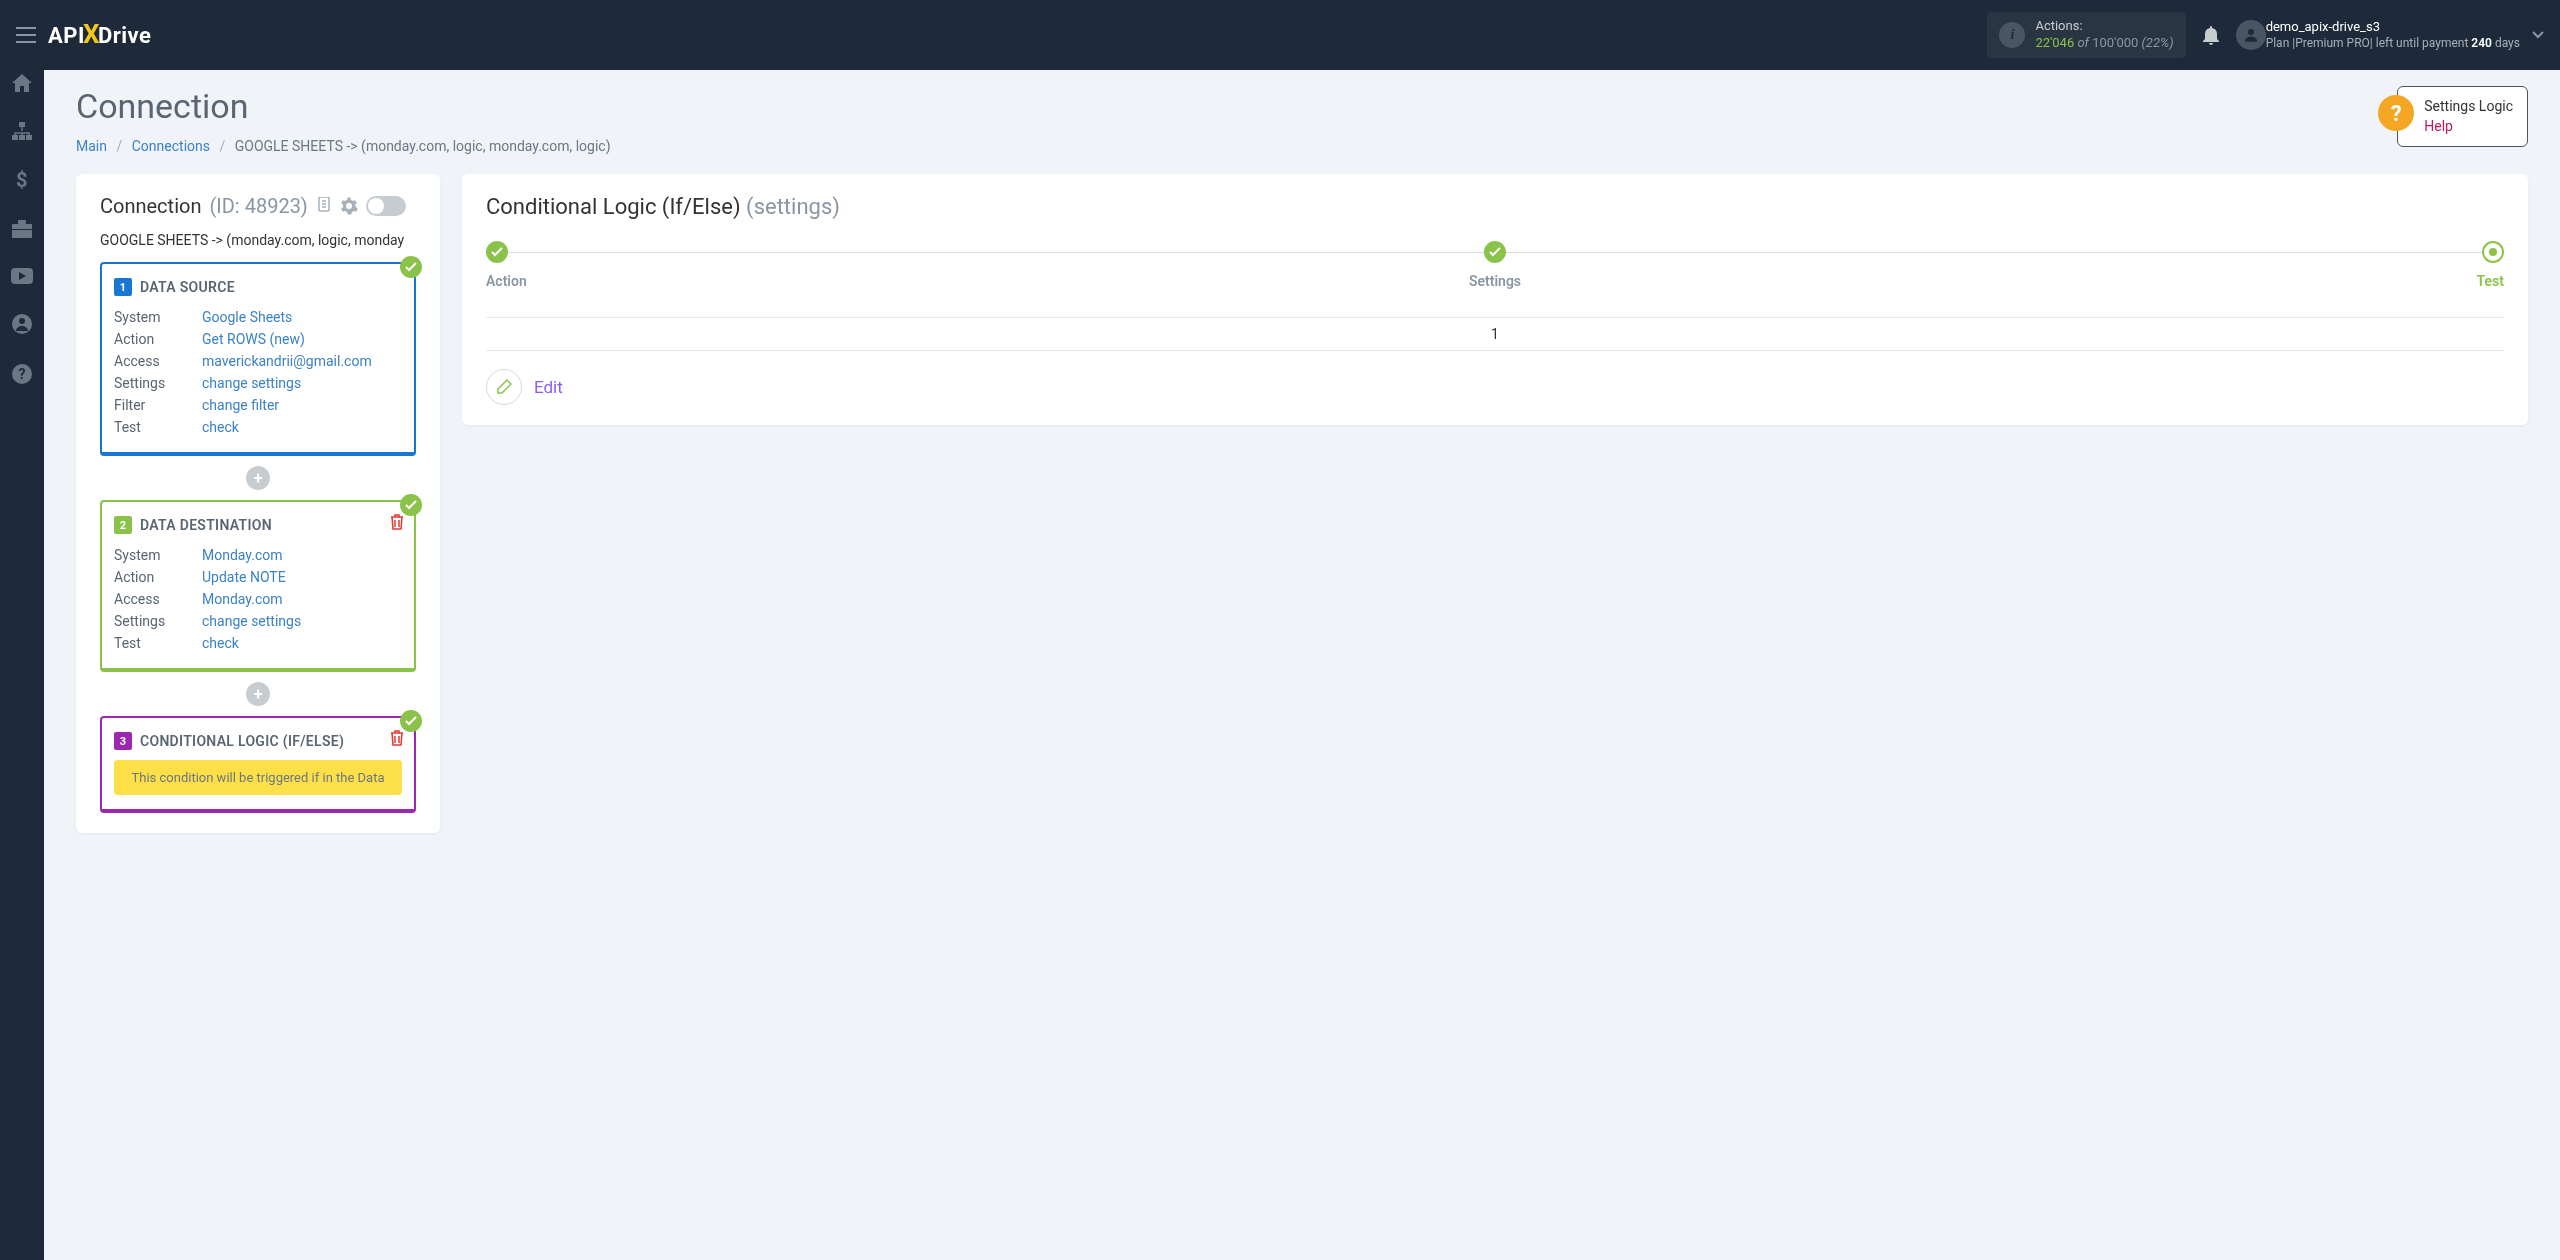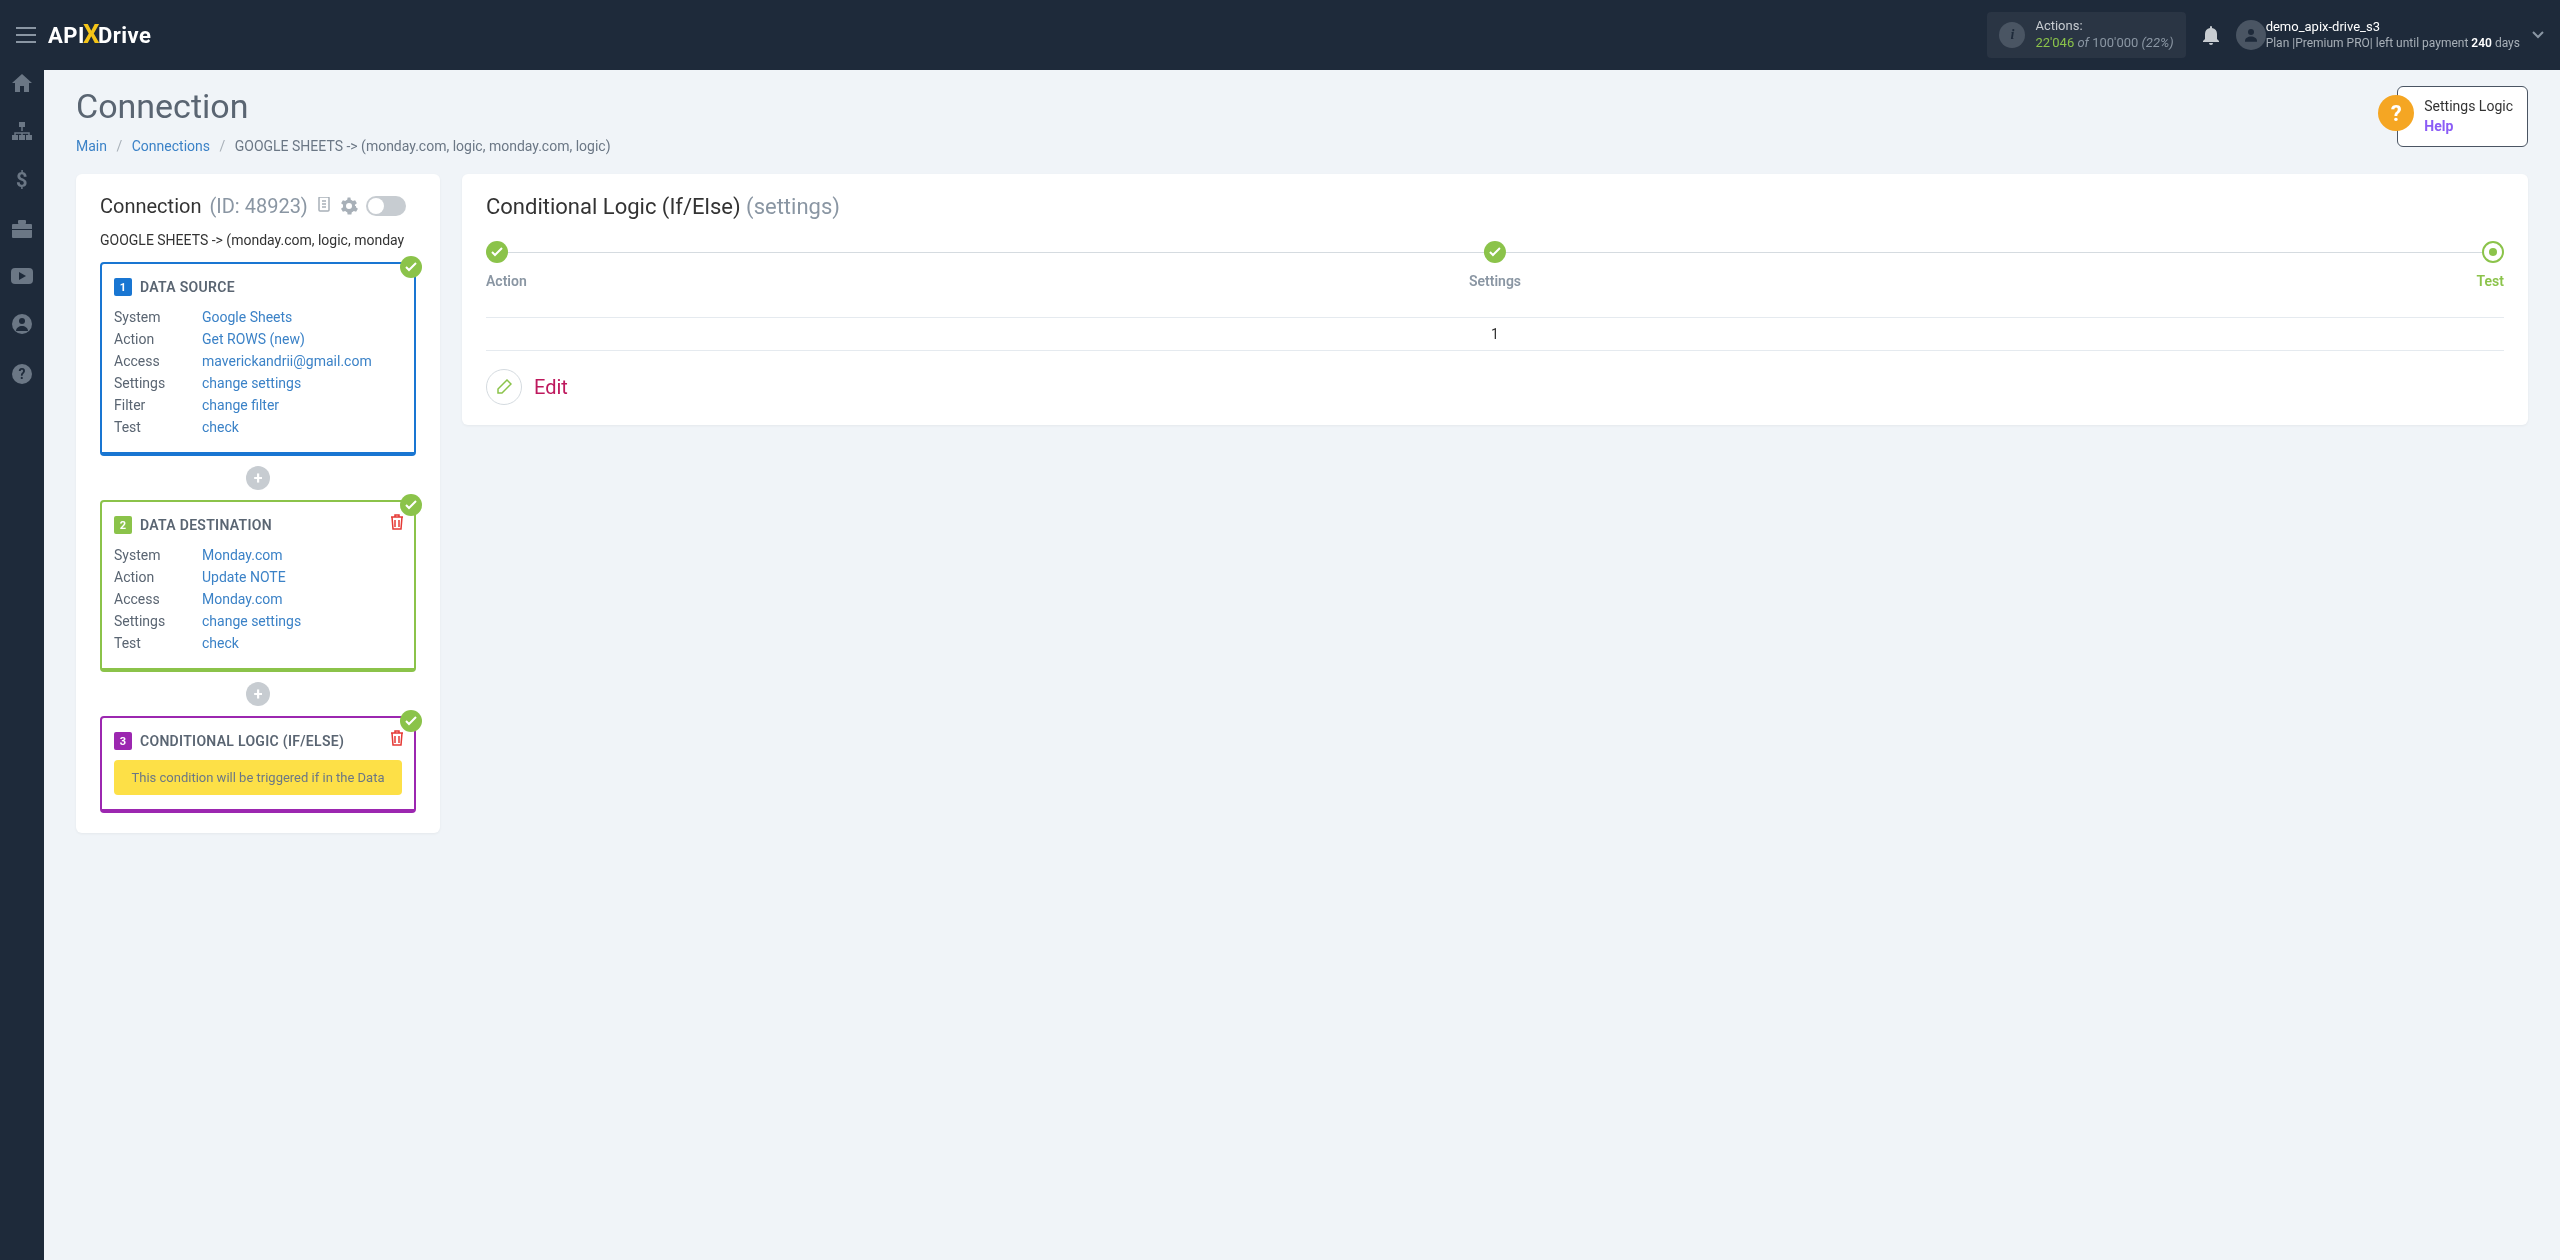--- a/index.html
+++ b/index.html
@@ -33,21 +33,21 @@
 .page-header { display: flex; align-items: flex-start; justify-content: space-between; margin-bottom: 20px; }
 .page-title { font-size: 34px; color: #5a6572; font-weight: 400; margin-bottom: 12px; }
 .breadcrumb { font-size: 14px; color: #6b7785; }
 .breadcrumb a { color: #3b82c7; text-decoration: none; cursor: pointer; }
 .breadcrumb .sep { margin: 0 6px; color: #a8b0b8; }
 
 .help-box { background: #fff; border: 1px solid #4a5563; border-radius: 6px; padding: 10px 14px; position: relative; display: flex; align-items: flex-start; }
 .help-circle { width: 36px; height: 36px; border-radius: 50%; background: #f5a623; color: #fff; display: flex; align-items: center; justify-content: center; font-weight: 700; font-size: 22px; position: absolute; left: -20px; top: 8px; }
 .help-text { margin-left: 12px; line-height: 1.4; font-size: 14px; }
 .help-title { color: #333; }
-.help-link { color: #8b5cf6; cursor: pointer; font-weight: bold; }
+.help-link { color: #be185d; cursor: pointer; }
 
 .content { display: flex; gap: 22px; align-items: flex-start; }
 .left-col { width: 364px; flex-shrink: 0; }
 .right-col { flex: 1; }
 
 .panel { background: #fff; border-radius: 6px; padding: 20px 24px; box-shadow: 0 1px 3px rgba(0,0,0,0.05); }
 
 .conn-header { display: flex; align-items: center; gap: 8px; margin-bottom: 14px; flex-wrap: wrap; }
 .conn-title { font-size: 20px; color: #333; font-weight: 400; }
 .conn-id { font-size: 20px; color: #8a96a3; font-weight: 400; }
@@ -92,21 +92,21 @@
 .stepper-wrap .step-c { position: absolute; right: 0; top: 0; display: flex; flex-direction: column; align-items: flex-end; }
 
 .result-table { width: 100%; margin-bottom: 18px; }
 .result-row { display: flex; border-bottom: 1px solid #e5eaef; padding: 8px 4px; font-size: 14px; }
 .result-row:first-child { border-top: 1px solid #e5eaef; }
 .result-label { flex: 1; color: #333; }
 .result-value { flex: 1; text-align: center; color: #333; }
 
 .edit-btn { display: inline-flex; align-items: center; gap: 12px; cursor: pointer; }
 .edit-circle { width: 36px; height: 36px; border-radius: 50%; border: 1px solid #d5dbe0; display: flex; align-items: center; justify-content: center; color: #8bc34a; }
-.edit-label { color: #be185d; font-size: 20px; }
+.edit-label { color: #8b5cf6; font-size: 17px; }
 
 svg { display: block; }
 </style>
 </head>
 <body>
 
 <div class="topbar">
   <span class="menu-icon">
     <svg width="20" height="16" viewBox="0 0 20 16">
         <path d="M0 0h20v2H0zm0 7h20v2H0zm0 7h20v2H0z" fill="currentColor"></path>

